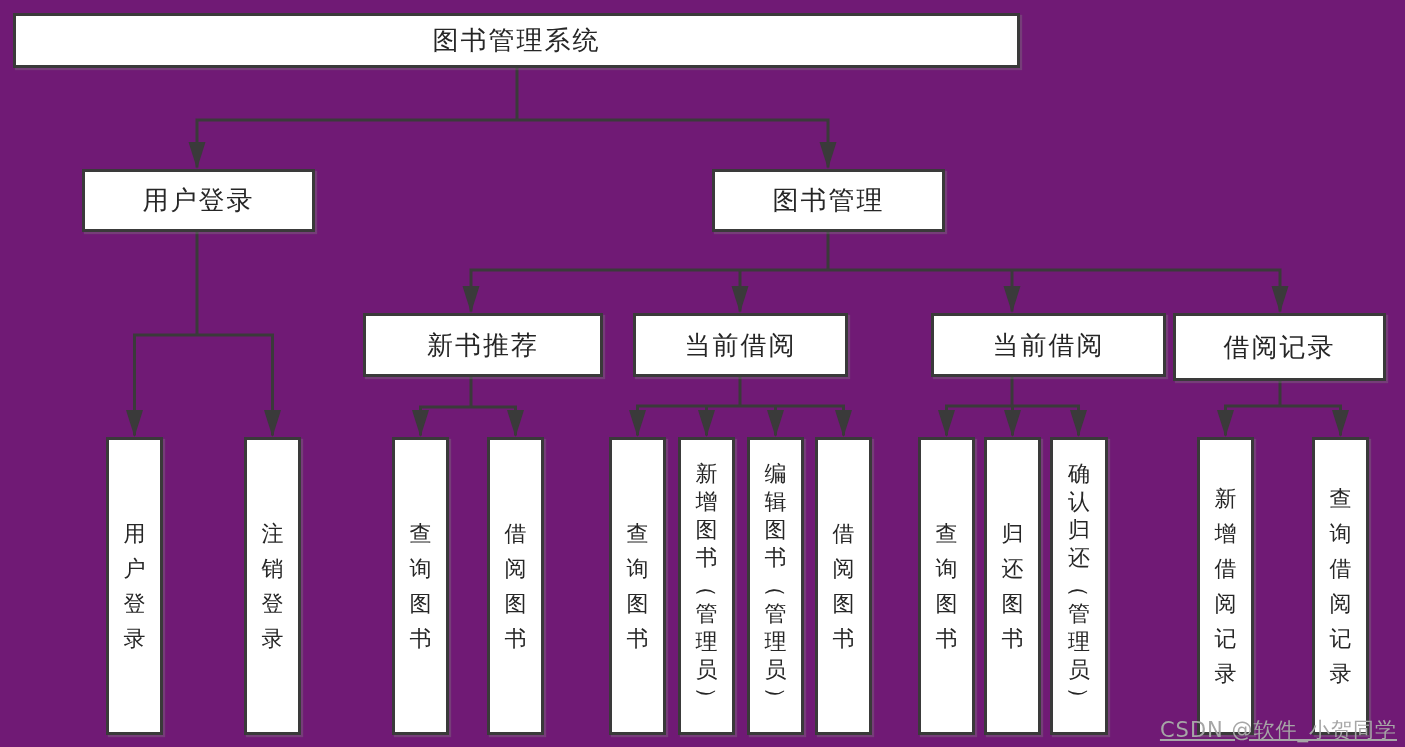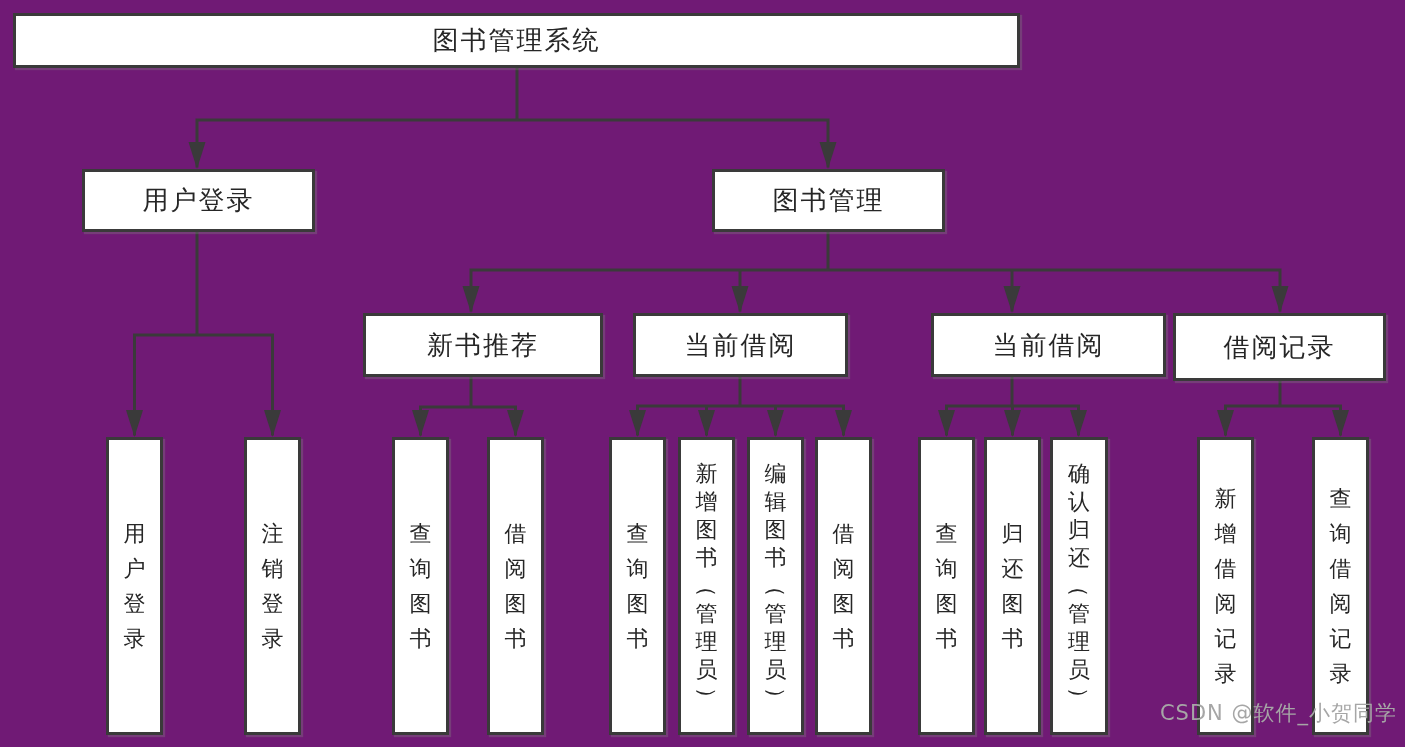--- a/index.html
+++ b/index.html
@@ -15,22 +15,22 @@
     box-shadow:2px 2px 1px rgba(130,130,130,.35);
   }
   .box.h span{font-size:26px;letter-spacing:2px;white-space:nowrap;}
   .vlabel{
     display:flex;flex-direction:column;align-items:center;justify-content:center;
     font-size:22px;line-height:1;
   }
   .vlabel span{display:block;}
   .vlabel span.rot{transform:rotate(90deg);}
   .watermark{
-    position:absolute;right:8px;bottom:20px;
-    font-size:21px;color:#a6a6a6;letter-spacing:1px;white-space:nowrap;
+    position:absolute;right:8px;bottom:3px;
+    font-size:21px;color:#a6a6a6;letter-spacing:1px;white-space:nowrap;text-decoration:underline;
   }
 </style>
 </head>
 <body>
 
 <div class="stage">
 
   <svg class="connectors" viewBox="0 0 1405 747" xmlns="http://www.w3.org/2000/svg">
     <g stroke="#3a3a3a" stroke-width="3" fill="none" stroke-linecap="square">
       <path d="M517 68 V120 M197 120 H828 M197 120 V166 M828 120 V166"></path>

